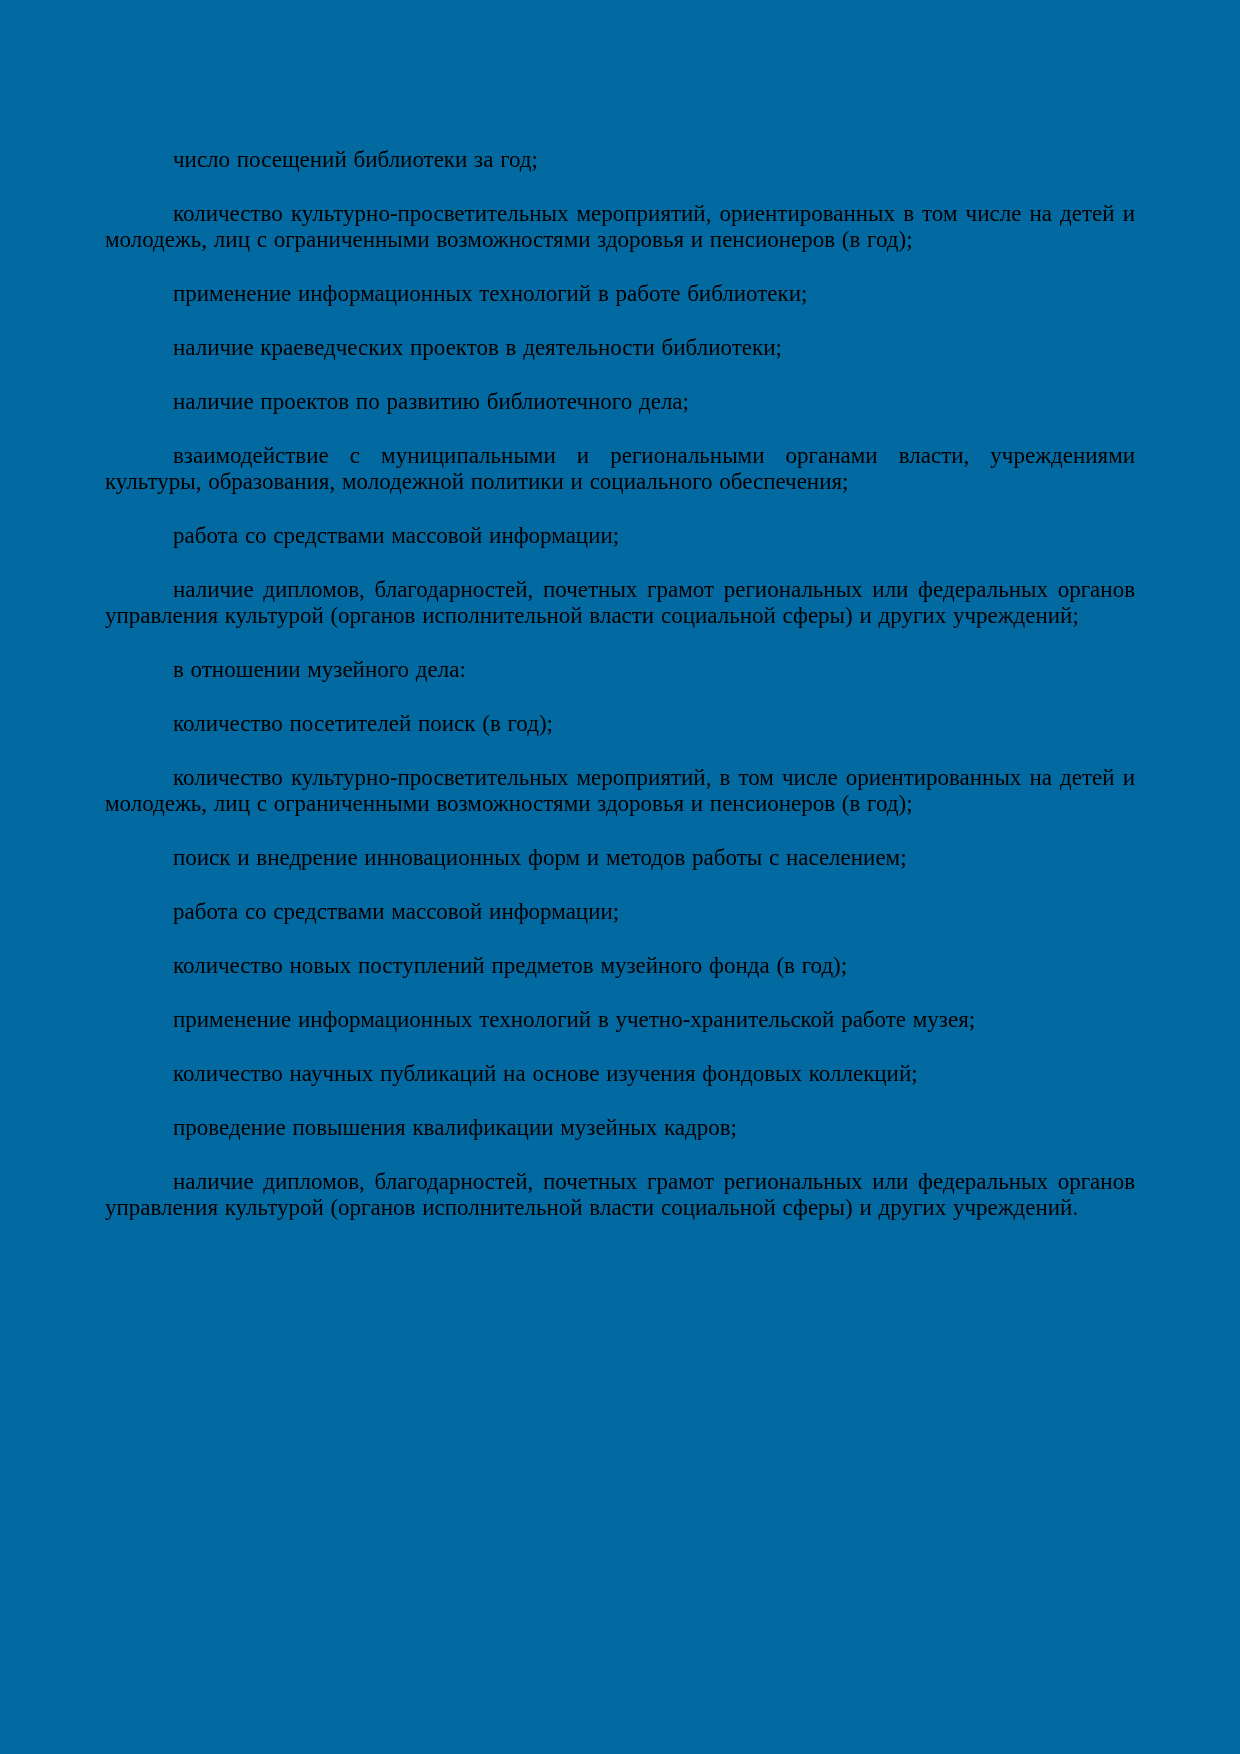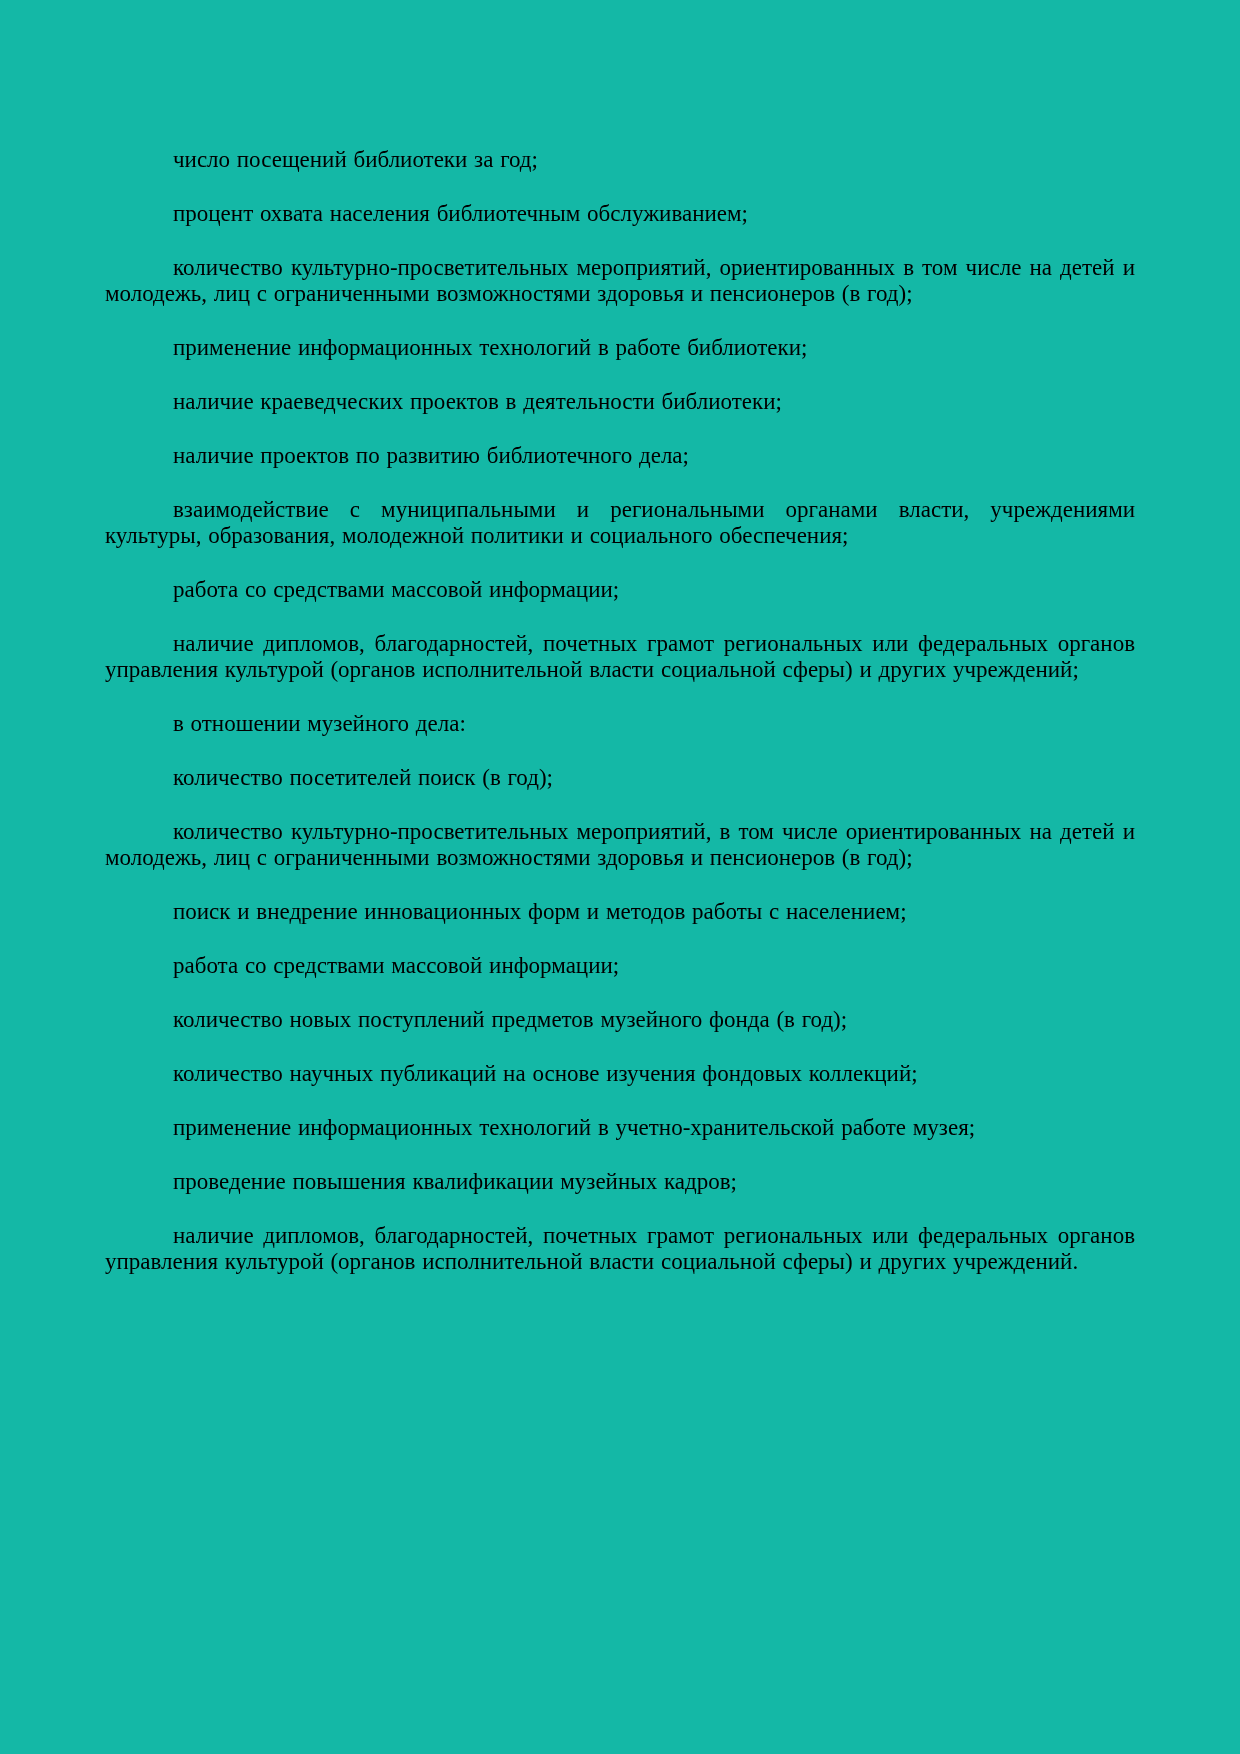--- a/index.html
+++ b/index.html
@@ -4,21 +4,21 @@
 <style>
   html, body {
     margin: 0;
     padding: 0;
     background: #ffffff;
   }
   .page {
     position: relative;
     width: 1240px;
     height: 1754px;
-    background: #14b8a6;
+    background: #0369a1;
     overflow: hidden;
     box-sizing: border-box;
     padding: 147px 105px 0 105px;
     color: #000000;
     font-family: "Liberation Serif", "DejaVu Serif", serif;
   }
   .doc-body {
     width: 1030px;
   }
   .doc-para {
@@ -30,32 +30,31 @@
     word-spacing: 1px;
     color: #000000;
   }
 </style>
 </head>
 <body>
 
 <div class="page">
   <div class="doc-body">
     <p class="doc-para">число посещений библиотеки за год;</p>
-    <p class="doc-para">процент охвата населения библиотечным обслуживанием;</p>
     <p class="doc-para">количество культурно-просветительных мероприятий, ориентированных в том числе на детей и молодежь, лиц с ограниченными возможностями здоровья и пенсионеров (в год);</p>
     <p class="doc-para">применение информационных технологий в работе библиотеки;</p>
     <p class="doc-para">наличие краеведческих проектов в деятельности библиотеки;</p>
     <p class="doc-para">наличие проектов по развитию библиотечного дела;</p>
     <p class="doc-para">взаимодействие с муниципальными и региональными органами власти, учреждениями культуры, образования, молодежной политики и социального обеспечения;</p>
     <p class="doc-para">работа со средствами массовой информации;</p>
     <p class="doc-para">наличие дипломов, благодарностей, почетных грамот региональных или федеральных органов управления культурой (органов исполнительной власти социальной сферы) и других учреждений;</p>
     <p class="doc-para">в отношении музейного дела:</p>
     <p class="doc-para">количество посетителей поиск (в год);</p>
     <p class="doc-para">количество культурно-просветительных мероприятий, в том числе ориентированных на детей и молодежь, лиц с ограниченными возможностями здоровья и пенсионеров (в год);</p>
     <p class="doc-para">поиск и внедрение инновационных форм и методов работы с населением;</p>
     <p class="doc-para">работа со средствами массовой информации;</p>
     <p class="doc-para">количество новых поступлений предметов музейного фонда (в год);</p>
+    <p class="doc-para">применение информационных технологий в учетно-хранительской работе музея;</p>
     <p class="doc-para">количество научных публикаций на основе изучения фондовых коллекций;</p>
-    <p class="doc-para">применение информационных технологий в учетно-хранительской работе музея;</p>
     <p class="doc-para">проведение повышения квалификации музейных кадров;</p>
     <p class="doc-para">наличие дипломов, благодарностей, почетных грамот региональных или федеральных органов управления культурой (органов исполнительной власти социальной сферы) и других учреждений.</p>
   </div>
 </div>
 
 </body></html>

